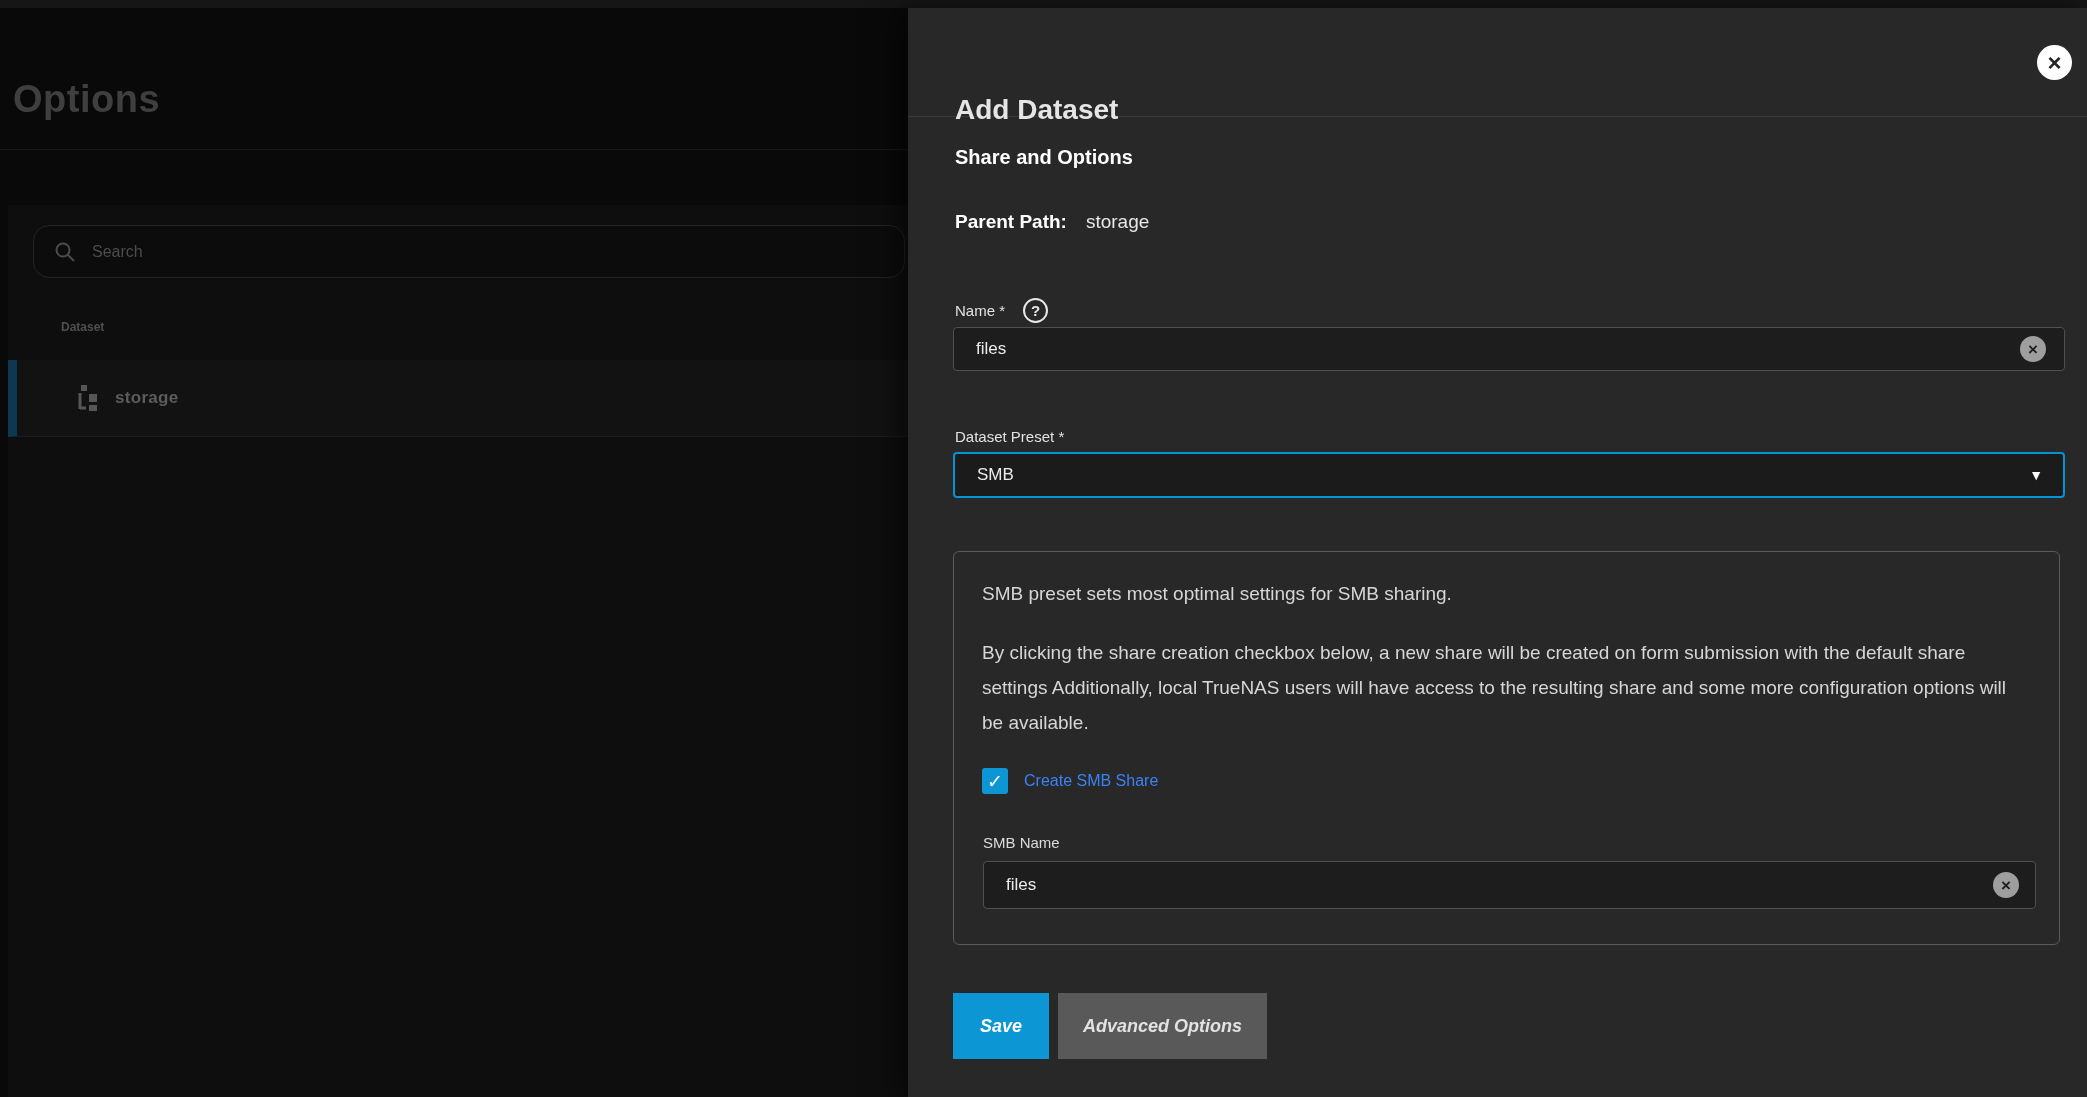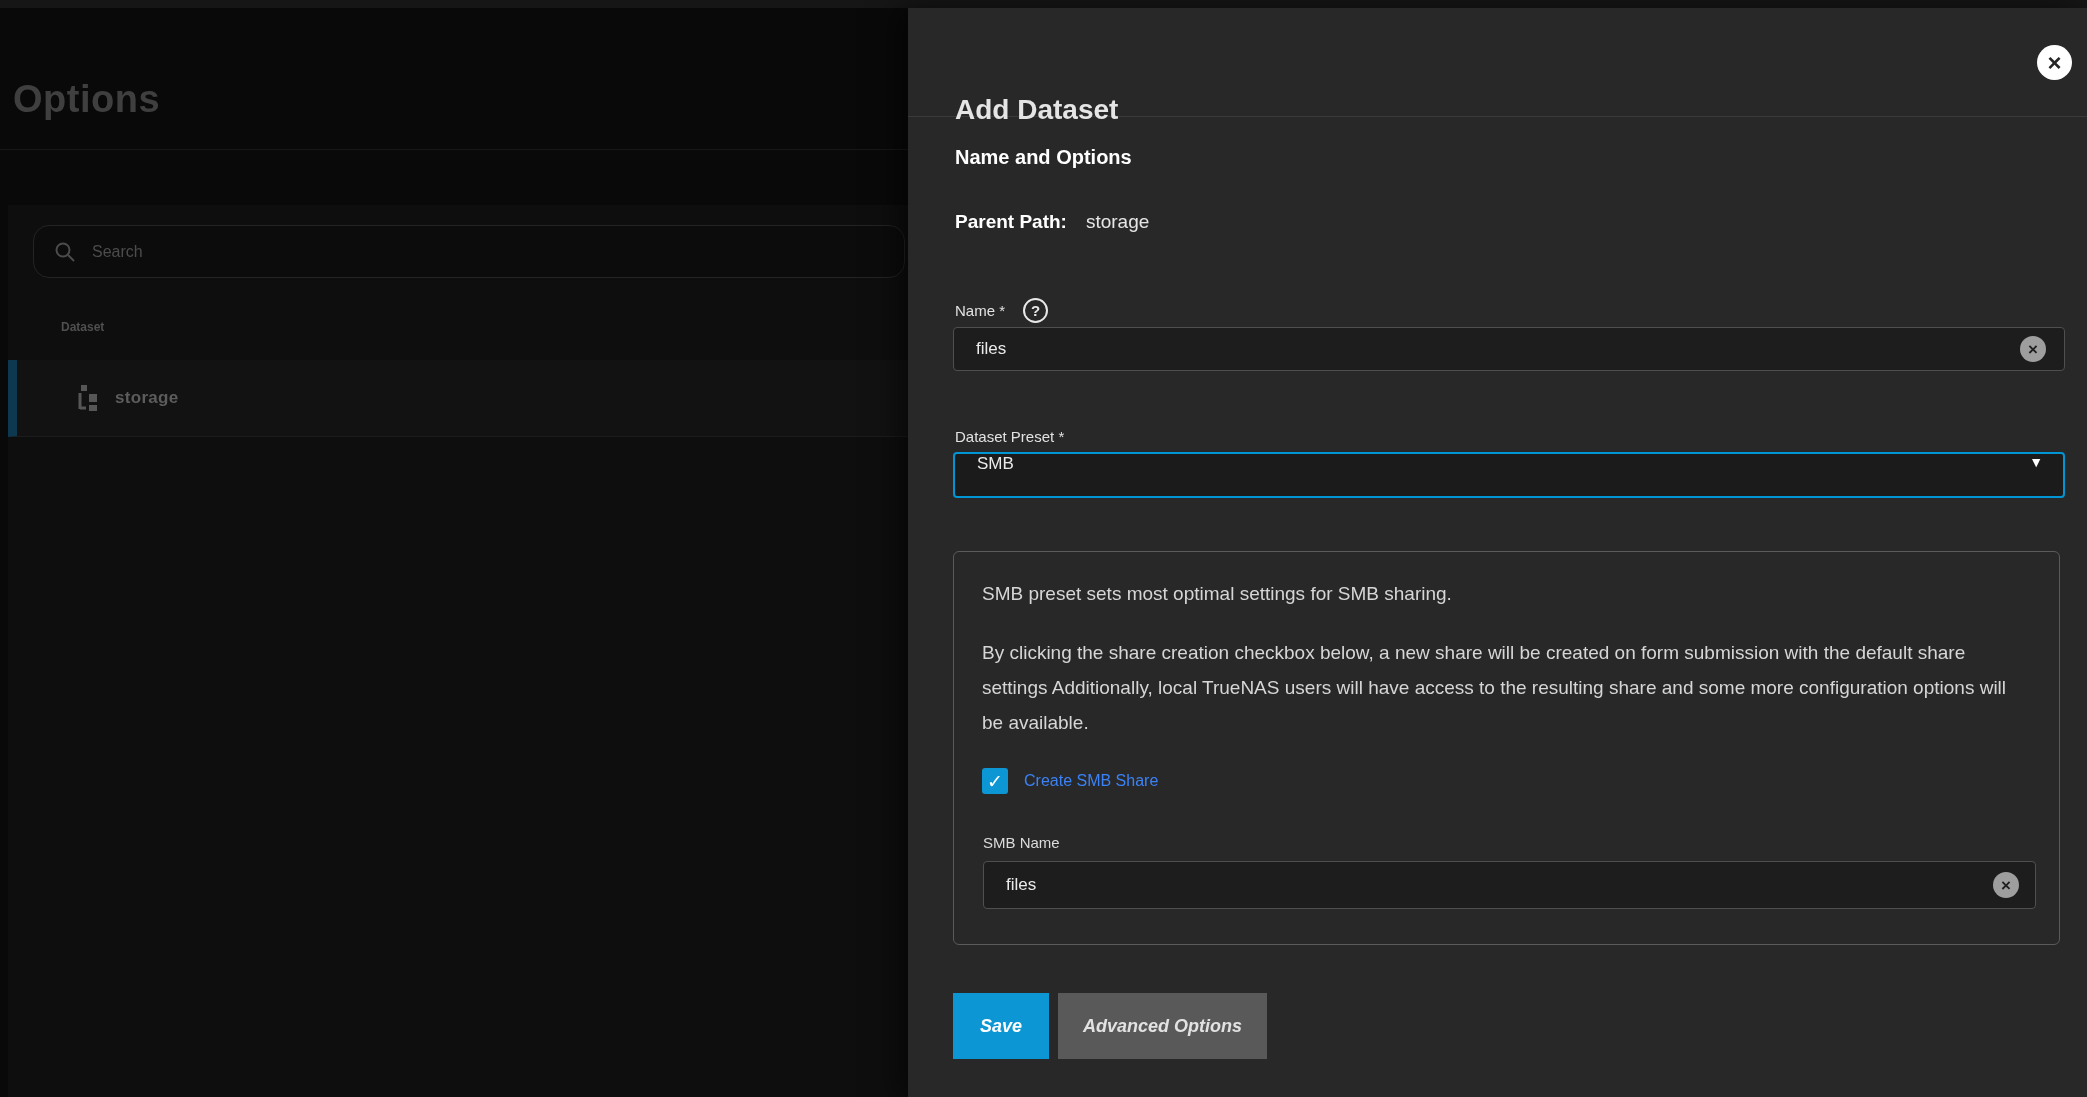--- a/index.html
+++ b/index.html
@@ -77,21 +77,21 @@
   .clear-icon {
     width:26px; height:26px; border-radius:50%; background:#9e9e9e; color:#1e1e1e;
     display:flex; align-items:center; justify-content:center; font-size:17px; font-weight:bold;
     cursor:pointer; line-height:1;
   }
   .name-field { top:319px; }
 
   .select-field {
     position:absolute; left:45px; top:444px; width:1112px; height:46px;
     background:#1b1b1b; border:2px solid #0095d5; border-radius:4px;
-    display:flex; padding:0 20px 0 22px; cursor:pointer;
+    display:flex; align-items:center; padding:0 20px 0 22px; cursor:pointer;
   }
   .select-field .field-value { font-size:17px; color:#eaeaea; flex:1; }
   .caret-icon { color:#ffffff; font-size:14px; }
 
   .info-box {
     position:absolute; left:45px; top:543px; width:1107px; height:394px;
     border:1px solid #5a5a5a; border-radius:6px; padding:24px 28px 0 28px;
   }
   .info-p1 { font-size:19px; color:#d6d6d6; line-height:35px; }
   .info-p2 { margin-top:24px; font-size:19px; color:#d6d6d6; line-height:35px; max-width:1045px; }
@@ -153,21 +153,21 @@
     </div>
   </div>
 
   <div class="panel">
 
     <div class="panel-header">
       <div class="panel-title">Add Dataset</div>
       <div class="close-btn">×</div>
     </div>
 
-    <div class="section-title">Name and Options</div>
+    <div class="section-title">Share and Options</div>
 
     <div class="parent-row">
       <span class="parent-label">Parent Path:</span>
       <span class="parent-value">storage</span>
     </div>
 
     <div class="field-label-row name-label-row">
       <span class="field-label">Name *</span>
       <span class="help-icon">?</span>
     </div>

